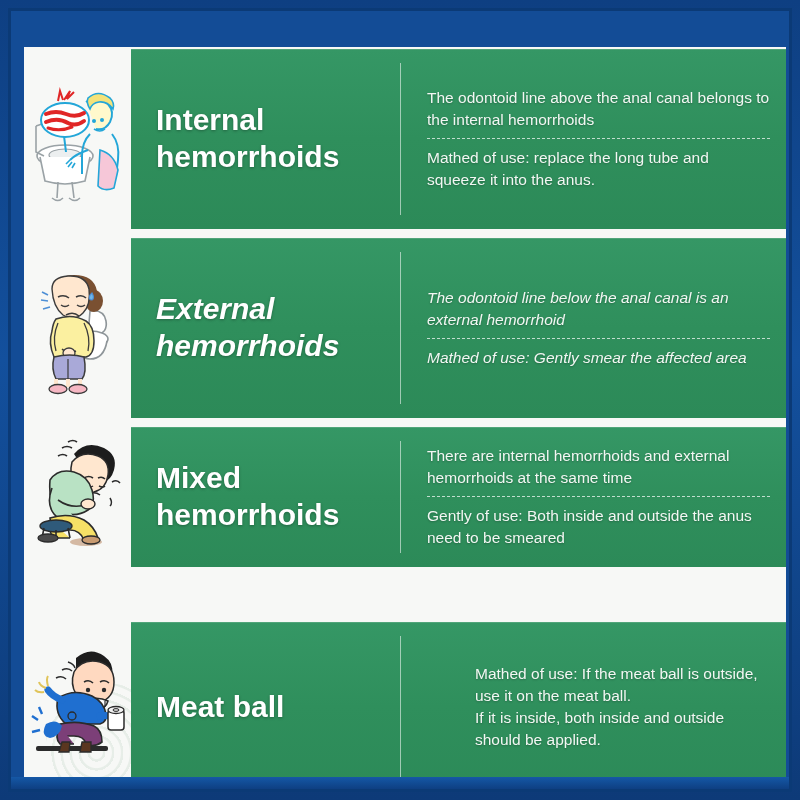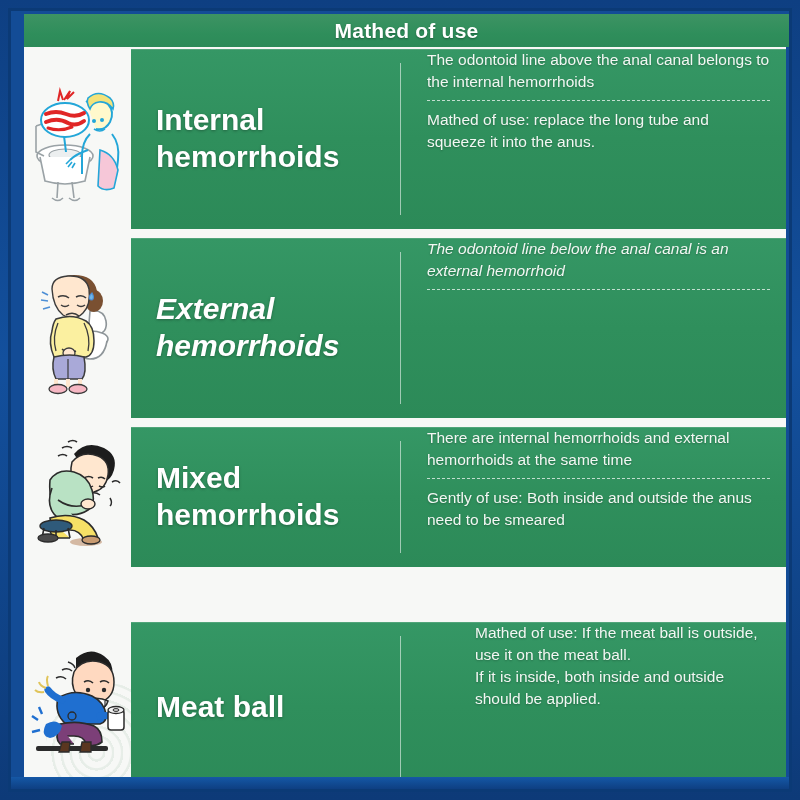--- a/index.html
+++ b/index.html
@@ -133,20 +133,21 @@
     flex: 0 0 1px;
     width: 1px;
     margin: 14px 0;
     background: rgba(255,255,255,.55);
   }
 
   .desc-col {
     flex: 1 1 auto;
     display: flex;
     flex-direction: column;
+    justify-content: center;
     padding: 0 16px 0 26px;
     box-sizing: border-box;
   }
   .desc-line {
     color: #f2f7f3;
     font-size: 15.5px;
     line-height: 1.42;
     text-shadow: 0 1px 2px rgba(0,0,0,.25);
   }
   .dashed-sep {
@@ -165,23 +166,20 @@
     height: 12px;
     background: linear-gradient(180deg, #1558a6 0%, #0e3f82 100%);
   }
 </style>
 </head>
 <body>
 
 <div id="poster">
   <div id="poster-inner">
 
-    <div id="header-bar">
-      <div id="header-title">Mathed of use</div>
-    </div>
 
     <div id="card">
       <div id="watermark"></div>
 
       <div class="row row-1">
         <div class="illus-cell">
           <svg class="illus-svg" width="100" height="150" viewBox="0 0 100 150">
 
             <ellipse cx="37" cy="92" rx="28" ry="11" fill="#ffffff" stroke="#9aa2a6" stroke-width="1.6"></ellipse>
             <ellipse cx="37" cy="91" rx="16" ry="6" fill="#eceff0" stroke="#9aa2a6" stroke-width="1.2"></ellipse>
@@ -263,20 +261,21 @@
           </svg>
         </div>
         <div class="green-cell">
           <div class="title-col">
             <div class="row-title">External hemorrhoids</div>
           </div>
           <div class="vdivider"></div>
           <div class="desc-col">
             <div class="desc-line">The odontoid line below the anal canal is an external hemorrhoid</div>
             <div class="dashed-sep"></div>
+            <div class="desc-line">Mathed of use: Gently smear the affected area</div>
           </div>
         </div>
       </div>
 
       <div class="row row-3">
         <div class="illus-cell">
           <svg class="illus-svg" width="100" height="150" viewBox="0 0 100 150">
 
             <ellipse cx="58" cy="120" rx="16" ry="4" fill="#caa98f" opacity=".8"></ellipse>
 

